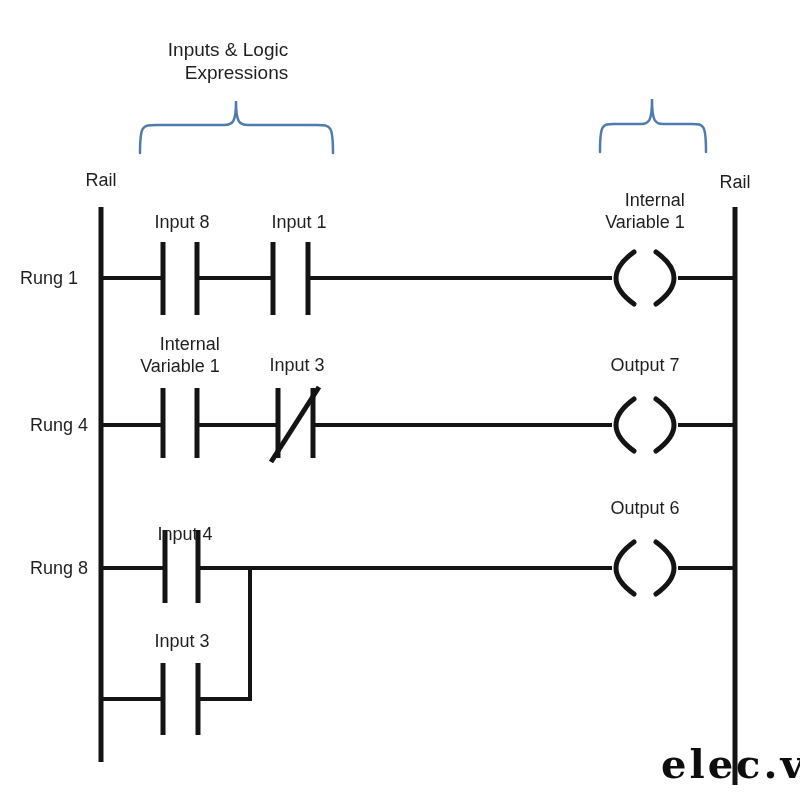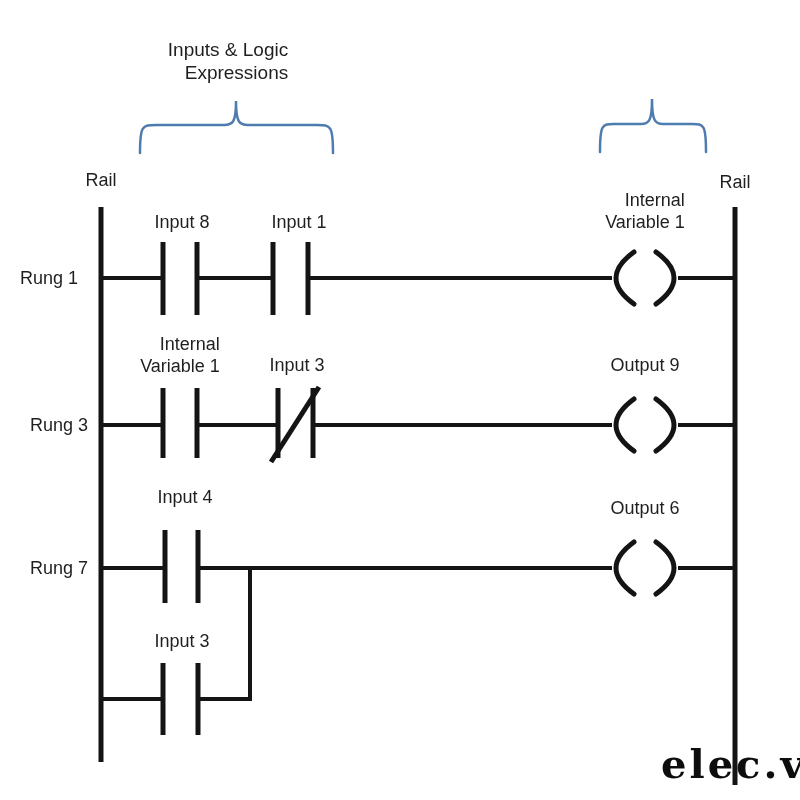--- a/index.html
+++ b/index.html
@@ -116,32 +116,32 @@
     </g>
   </svg>
 
   <div class="lbl title" style="left:228px; top:38px">Inputs &amp; Logic
 Expressions</div>
 
   <div class="lbl" style="left:101px; top:169px">Rail</div>
   <div class="lbl" style="left:735px; top:171px">Rail</div>
 
   <div class="lbl" style="left:49px; top:267px">Rung 1</div>
-  <div class="lbl" style="left:59px; top:414px">Rung 3</div>
-  <div class="lbl" style="left:59px; top:557px">Rung 7</div>
+  <div class="lbl" style="left:59px; top:414px">Rung 4</div>
+  <div class="lbl" style="left:59px; top:557px">Rung 8</div>
 
   <div class="lbl" style="left:182px; top:211px">Input 8</div>
   <div class="lbl" style="left:299px; top:211px">Input 1</div>
   <div class="lbl" style="left:645px; top:189px">Internal
 Variable 1</div>
 
   <div class="lbl" style="left:180px; top:333px">Internal
 Variable 1</div>
   <div class="lbl" style="left:297px; top:354px">Input 3</div>
-  <div class="lbl" style="left:645px; top:354px">Output 9</div>
+  <div class="lbl" style="left:645px; top:354px">Output 7</div>
 
-  <div class="lbl" style="left:185px; top:486px">Input 4</div>
+  <div class="lbl" style="left:185px; top:523px">Input 4</div>
   <div class="lbl" style="left:182px; top:630px">Input 3</div>
   <div class="lbl" style="left:645px; top:497px">Output 6</div>
 
   <div class="watermark">elec.v</div>
 
 </div>
 
 </body></html>

